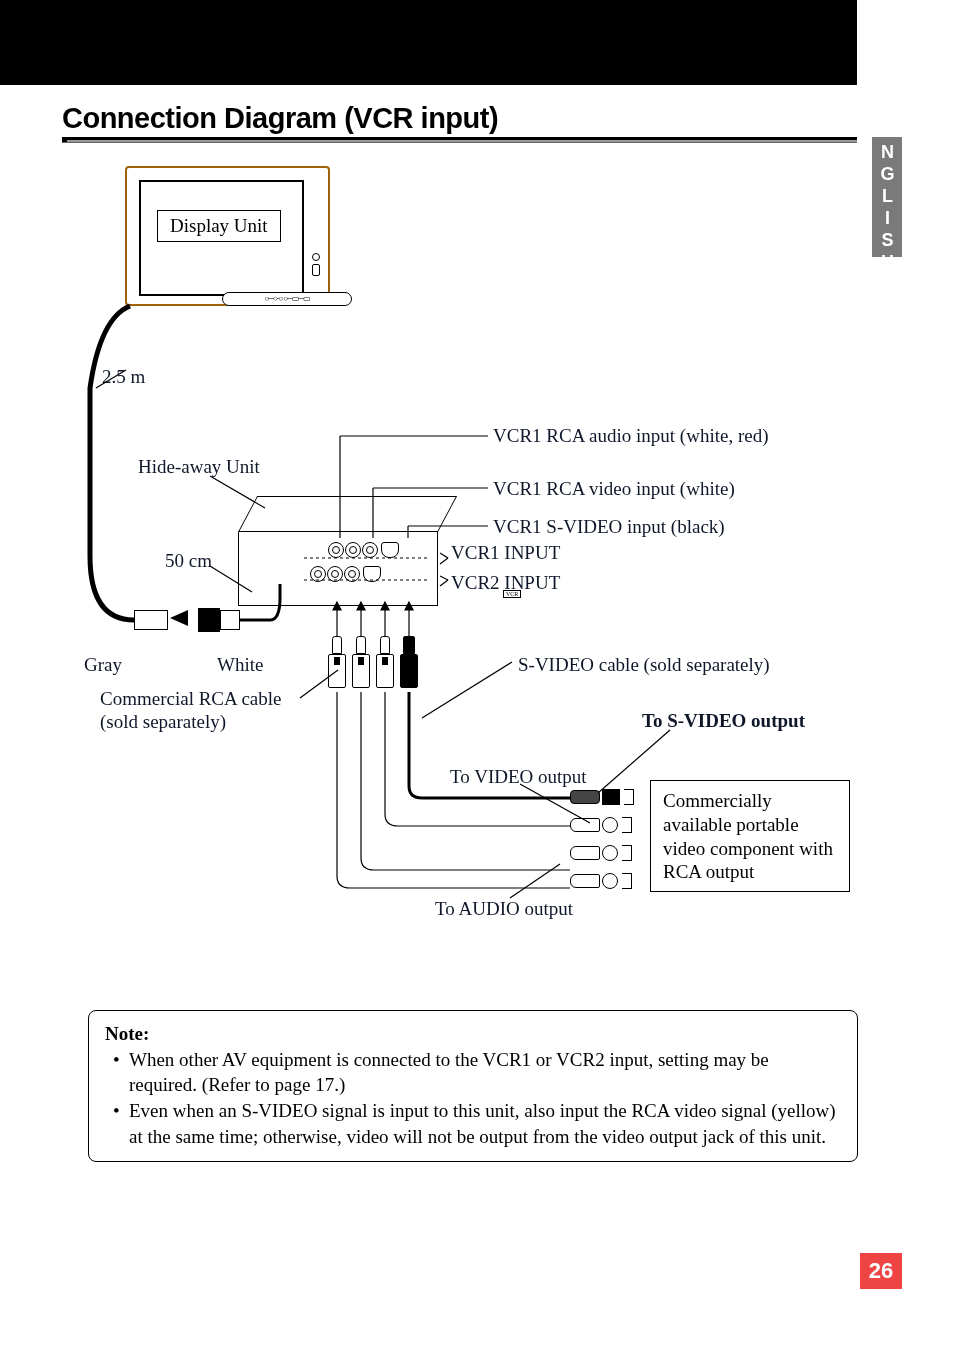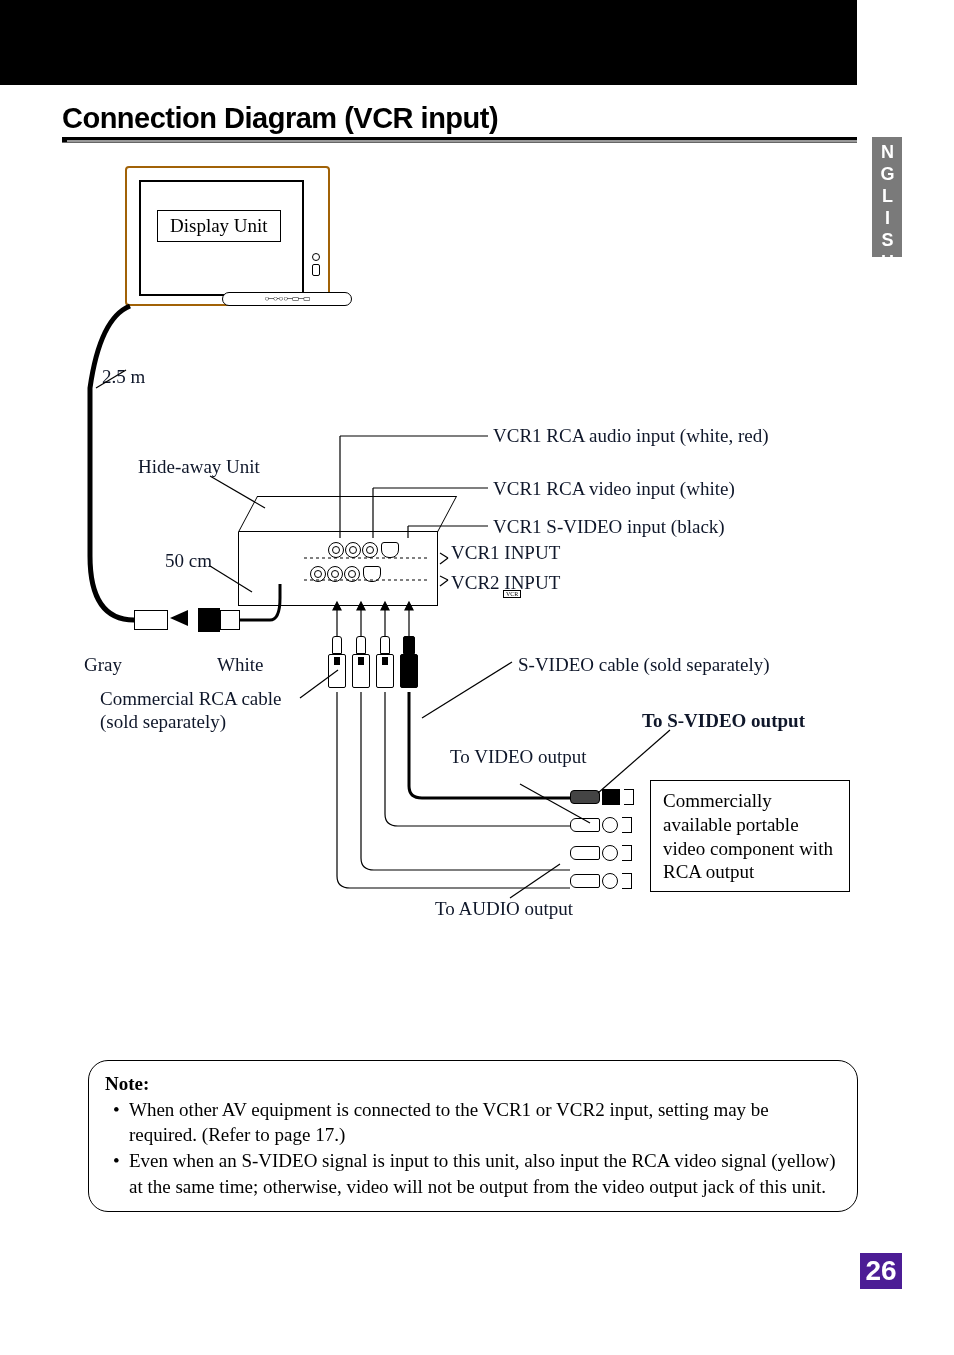--- a/index.html
+++ b/index.html
@@ -232,47 +232,47 @@
   }
   .jack-row { height: 26px; margin-bottom: 2px; display:flex; align-items:center; }
   .jack-row .plug { width:30px; height:14px; border:1.5px solid #000; background:#fff; border-radius:6px 2px 2px 6px; margin-right:2px;}
   .jack-row .socket-round { width:16px; height:16px; border:1.5px solid #000; border-radius:50%; background:#fff;}
   .jack-row .socket-sq { width:18px; height:16px; border:1.5px solid #000; background:#000;}
   .jack-row .bracket { width:10px; height:16px; border:1.5px solid #000; border-left:none; margin-left:4px; }
 
   
   .note-box {
     position: absolute;
-    left: 88px; top: 1060px;
+    left: 88px; top: 1010px;
     width: 770px;
     border: 1.5px solid #000;
-    border-radius: 20px;
+    border-radius: 8px;
     padding: 10px 16px 12px 16px;
     font-size: 19px;
     line-height: 1.35;
   }
   .note-box .note-title {
     font-weight: bold;
   }
   .note-box ul { list-style: none; padding-left: 8px; }
   .note-box li { padding-left: 16px; position: relative; }
   .note-box li::before {
     content: "•"; position:absolute; left:0; top:0;
   }
 
   .page-num {
     position: absolute;
     right: 52px;
     bottom: 66px;
     width: 42px; height: 36px;
-    background: #4c1d95;
+    background: #ef4444;
     color: #fff;
     font-family: Arial, sans-serif;
     font-weight: bold;
-    font-size: 28px;
+    font-size: 22px;
     display:flex; align-items:center; justify-content:center;
   }
 
   
   svg.wires {
     position:absolute; left:0; top:0; width:100%; height:100%;
     pointer-events:none;
   }
 </style>
 </head>
@@ -368,21 +368,21 @@
   <div class="label" style="left:30px; top:530px; width:200px;">Commercial RCA cable (sold separately)</div>
 
   <div class="label" style="left:423px; top:267px;">VCR1 RCA audio input (white, red)</div>
   <div class="label" style="left:423px; top:320px;">VCR1 RCA video input (white)</div>
   <div class="label" style="left:423px; top:358px;">VCR1 S-VIDEO input (black)</div>
   <div class="label" style="left:381px; top:384px;">VCR1 INPUT</div>
   <div class="label" style="left:381px; top:414px;">VCR2 INPUT</div>
 
   <div class="label" style="left:448px; top:496px;">S-VIDEO cable (sold separately)</div>
   <div class="label" style="left:572px; top:552px;font-weight:bold;">To S-VIDEO output</div>
-  <div class="label" style="left:380px; top:588px;">To VIDEO output</div>
+  <div class="label" style="left:380px; top:608px;">To VIDEO output</div>
   <div class="label" style="left:365px; top:740px;">To AUDIO output</div>
 
   <svg class="wires" viewBox="0 0 785 780">
     <g stroke="#000" stroke-width="1.2" fill="none">
 
       <path d="M 60 148 Q 30 160 20 230 L 20 398 Q 20 462 64 462" stroke-width="5"></path>
       <line x1="26" y1="230" x2="56" y2="212"></line>
 
       <line x1="140" y1="318" x2="195" y2="350"></line>
 

